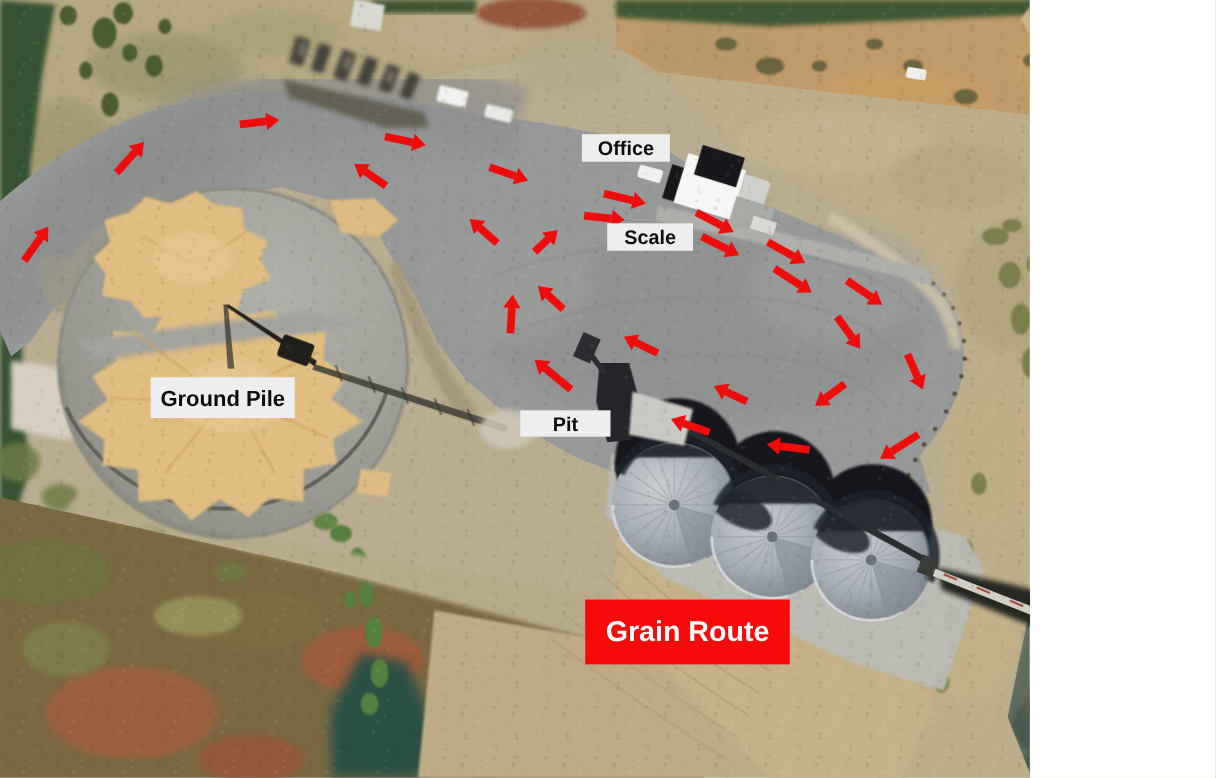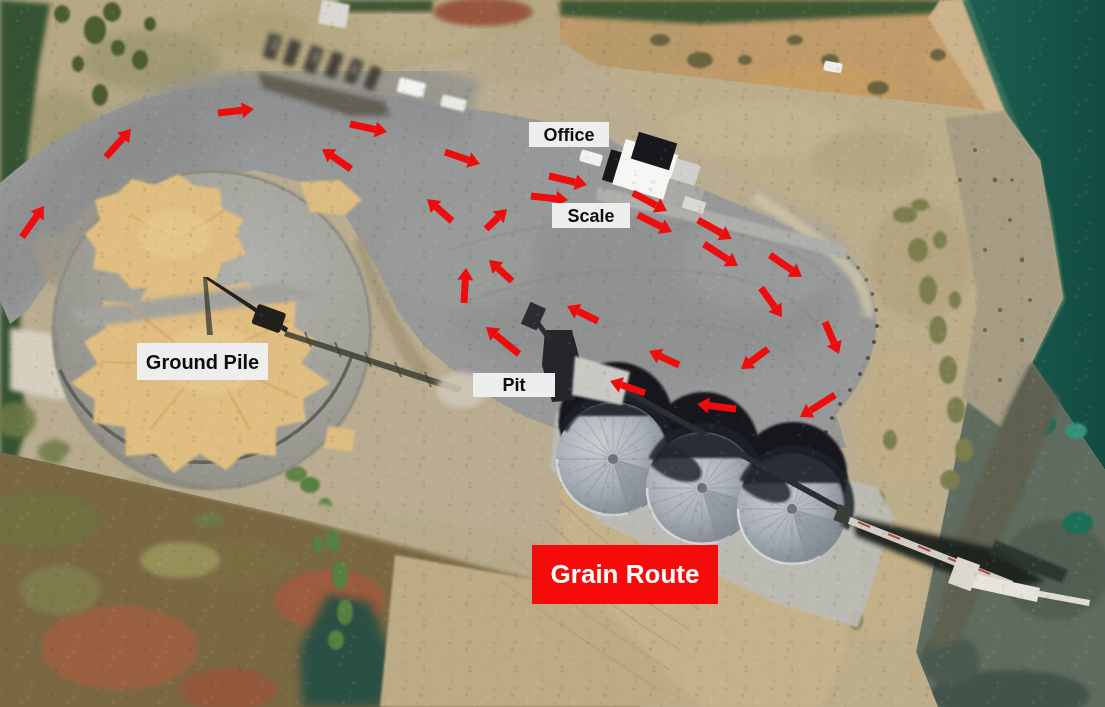--- a/index.html
+++ b/index.html
@@ -1,17 +1,17 @@
 <!DOCTYPE html>
 <html><head>
 <meta charset="utf-8">
 <title>Grain Route</title>
 <style>
 html,body{margin:0;padding:0;background:#ffffff;font-family:"Liberation Sans",sans-serif;}
-#wrap{width:1105px;height:707px;overflow:hidden;position:relative;}
+#wrap{width:936px;height:707px;overflow:hidden;position:relative;}
 </style>
 </head>
 <body>
 <div id="wrap">
 <svg xmlns="http://www.w3.org/2000/svg" width="1105" height="707" viewBox="0 0 1105 707" font-family="Liberation Sans, sans-serif">
 <defs>
 <radialGradient id="siloG" cx="38%" cy="36%" r="70%">
  <stop offset="0%" stop-color="#c9ced2"></stop>
  <stop offset="55%" stop-color="#a9afb6"></stop>
  <stop offset="100%" stop-color="#7e858e"></stop>

